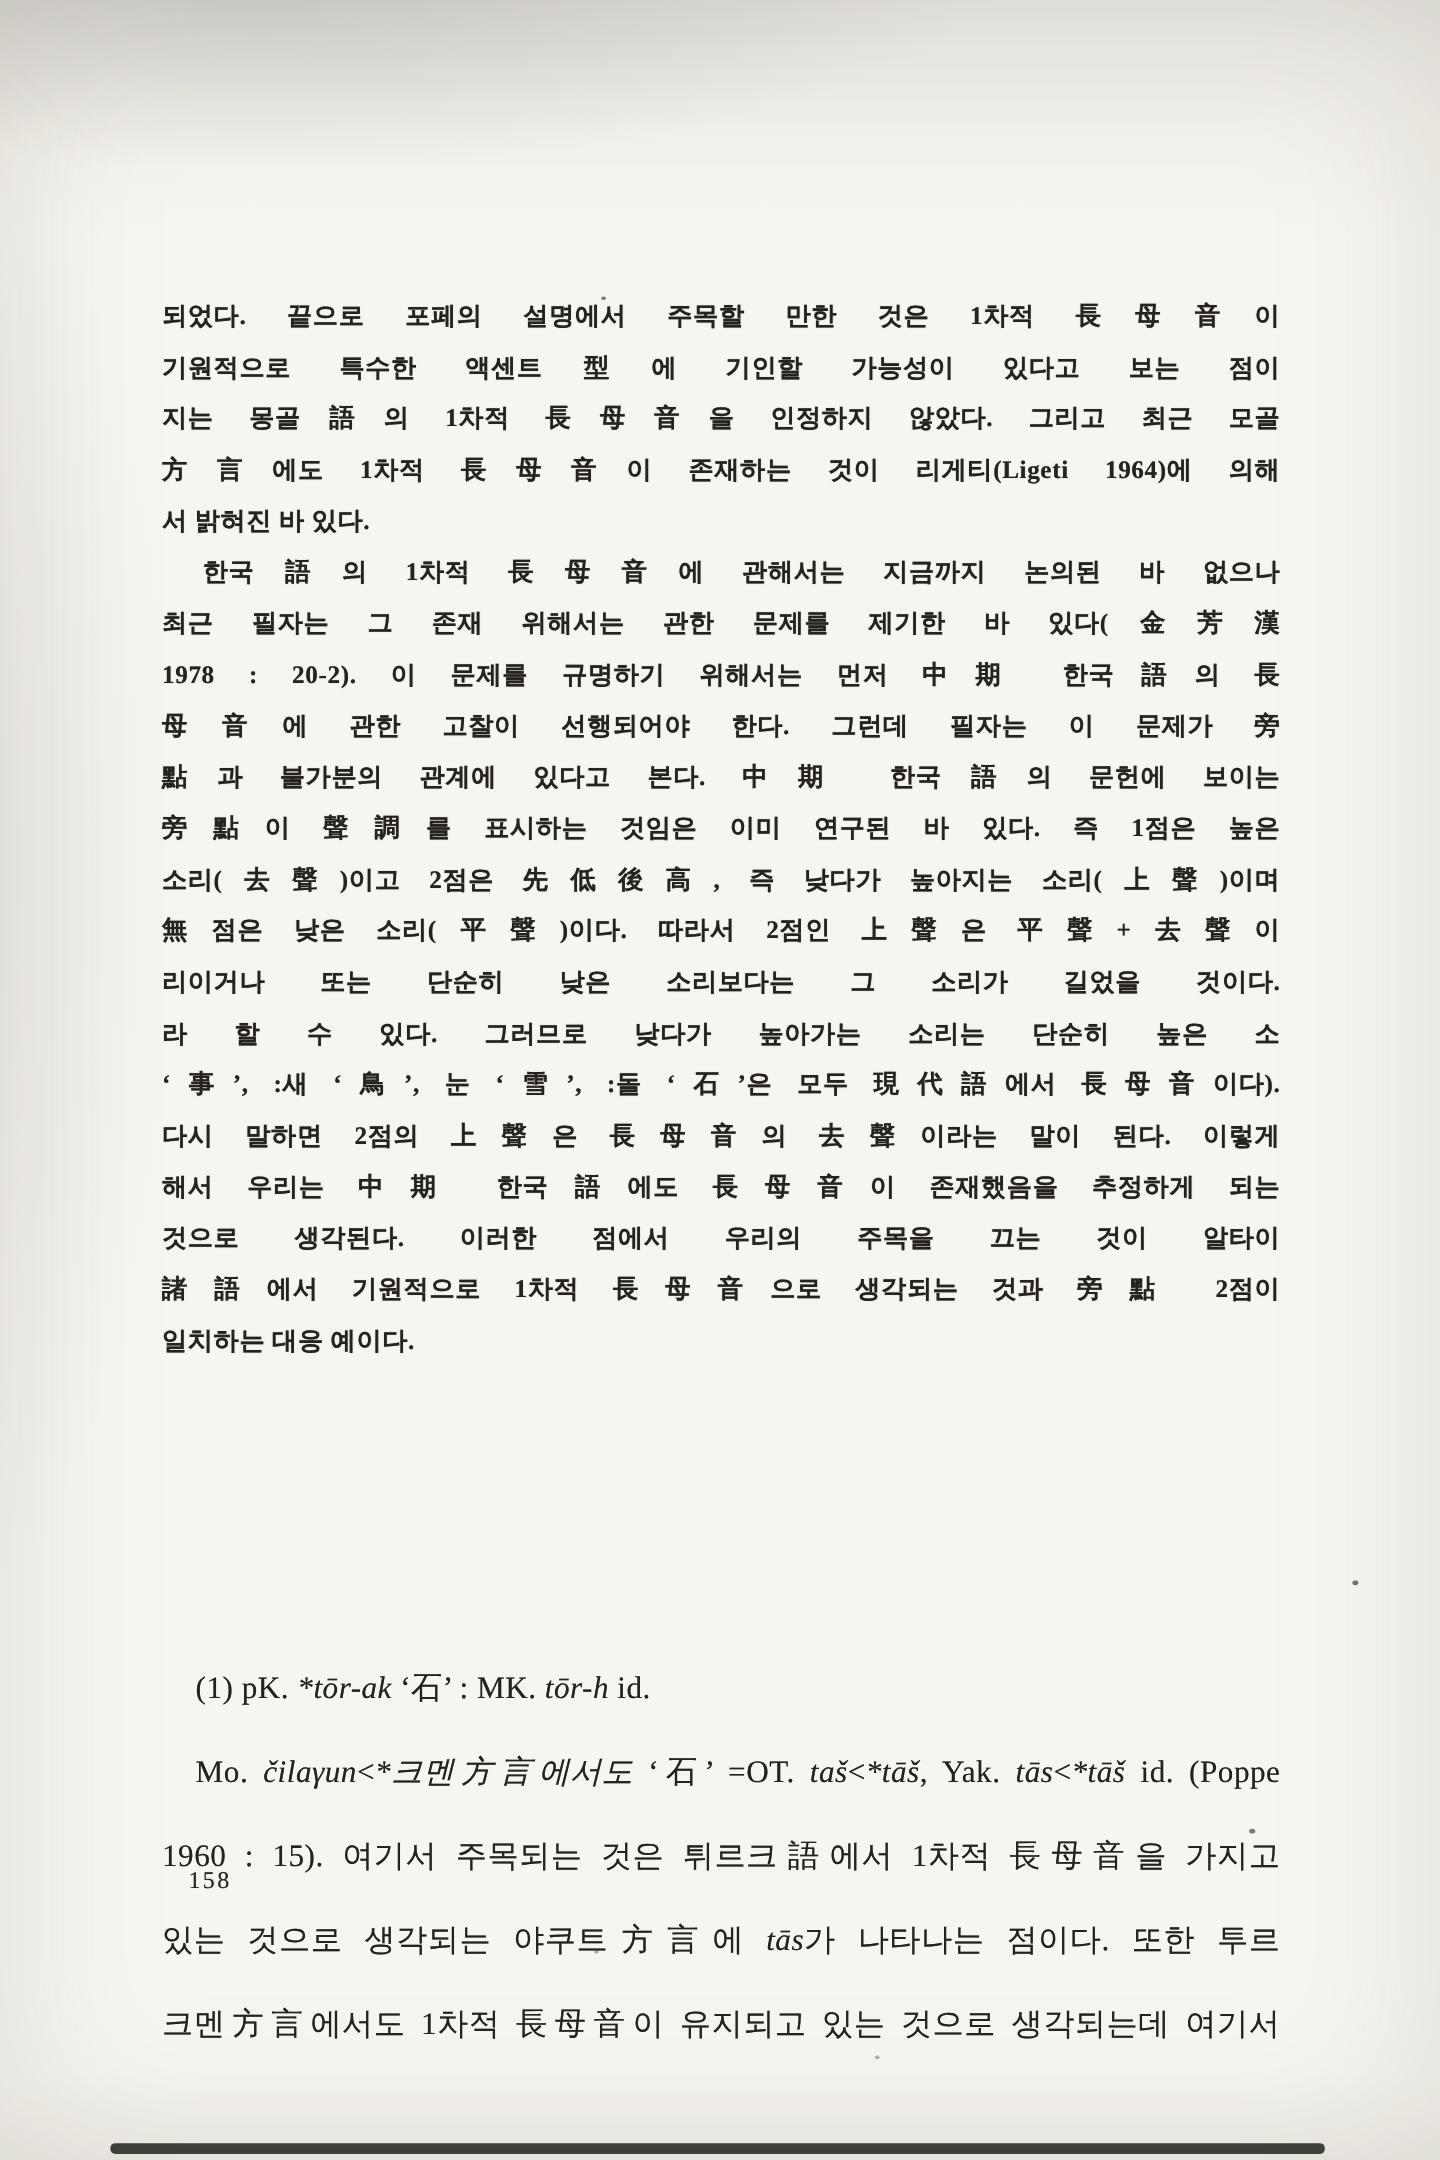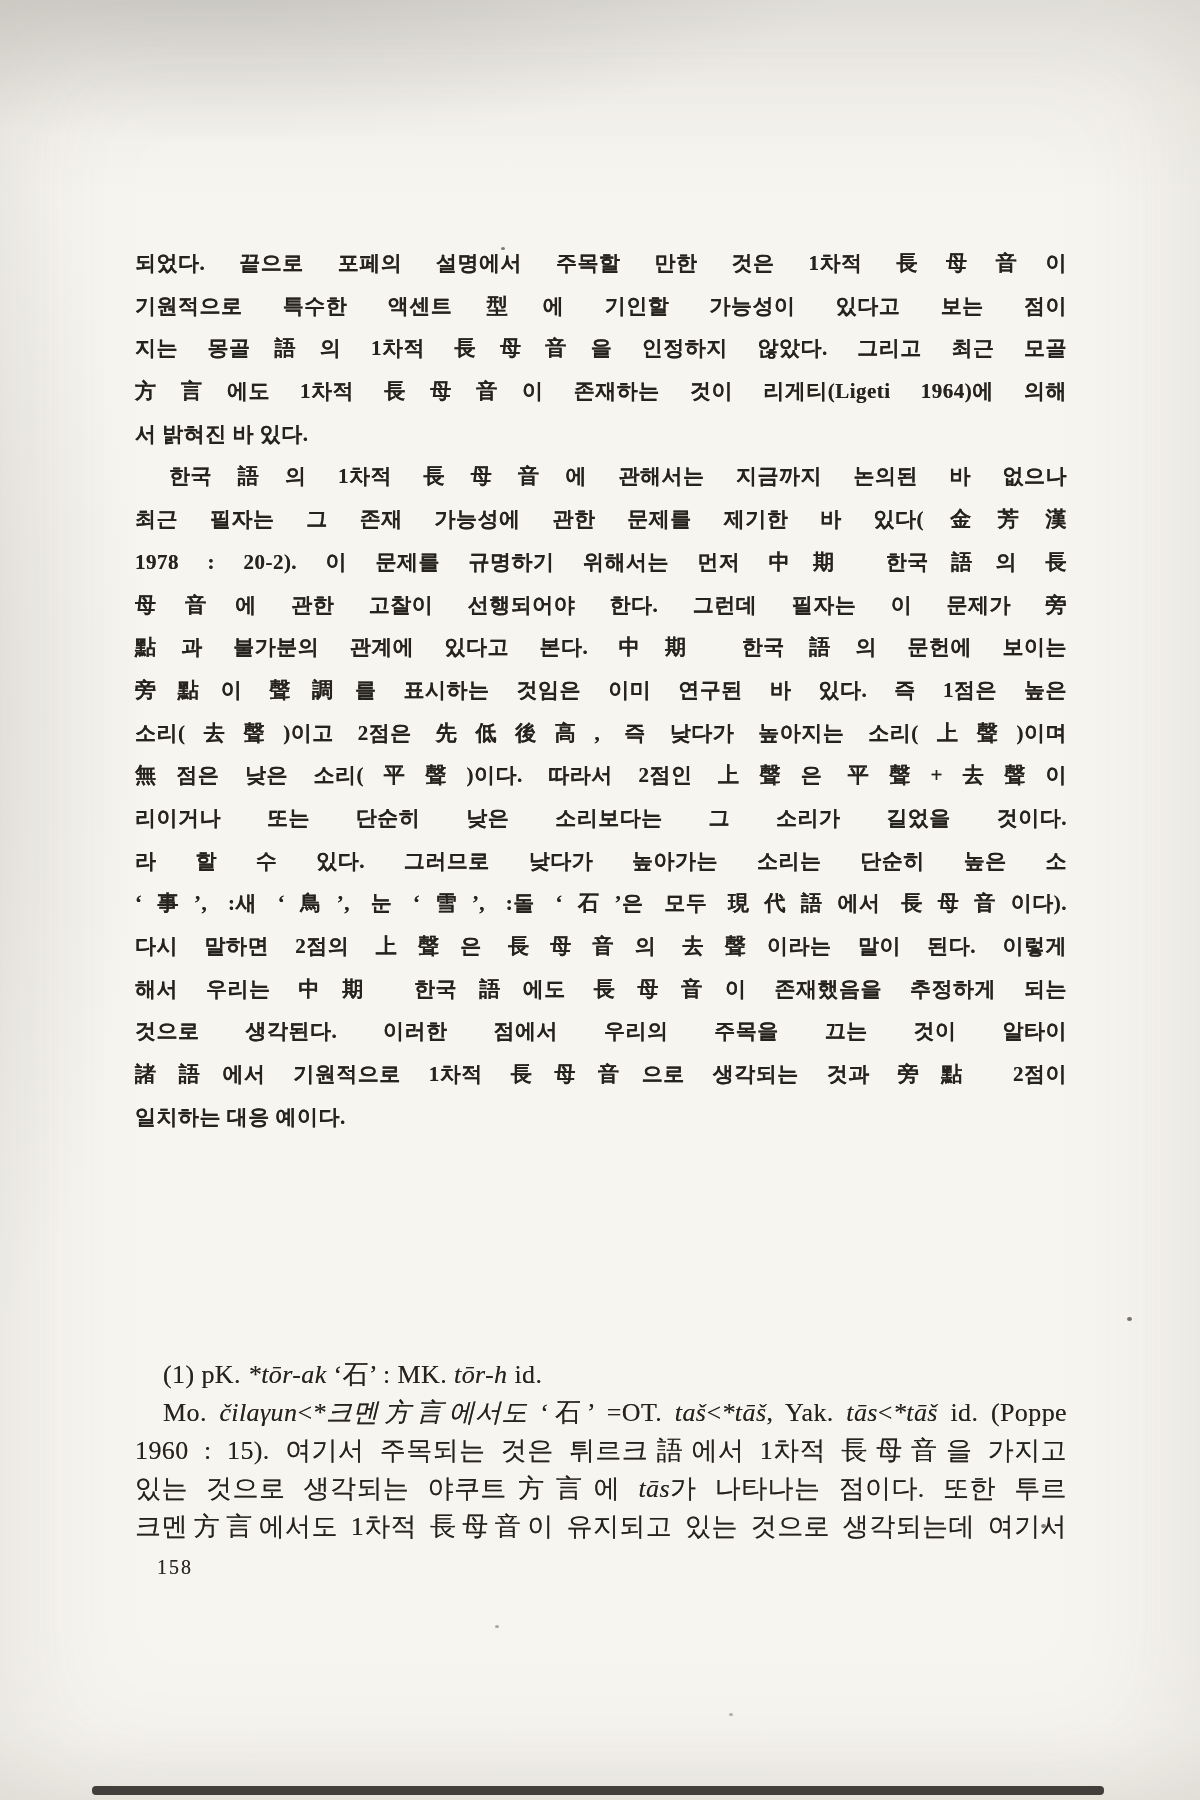--- a/index.html
+++ b/index.html
@@ -43,20 +43,21 @@
   }
   .ex-line {
     font-size: 26px;
     line-height: 38px;
     height: 38px;
     letter-spacing: 0.4px;
     text-align: justify;
     text-align-last: justify;
     white-space: nowrap;
     text-shadow: 0 0 0.5px rgba(42,38,30,0.6);
+    margin-top: 32px;
   }
   .ex-line.end { text-align: left; text-align-last: left; }
   .ex-ind { padding-left: 28px; }
   .it { font-style: italic; }
   .page-number {
     position: absolute;
     left: 157px; top: 1556px;
     font-size: 20px;
     letter-spacing: 2px;
     color: #2a2722;
@@ -84,21 +85,21 @@
 <div class="page">
 
   <div class="text-block">
     <div class="line">되었다. 끝으로 포페의 설명에서 주목할 만한 것은 1차적 長母音이</div>
     <div class="line">기원적으로 특수한 액센트型에 기인할 가능성이 있다고 보는 점이</div>
     <div class="line">지는 몽골語의 1차적 長母音을 인정하지 않았다. 그리고 최근 모골</div>
     <div class="line">方言에도 1차적 長母音이 존재하는 것이 리게티(Ligeti 1964)에 의해</div>
     <div class="line end">서 밝혀진 바 있다.</div>
 
     <div class="line ind1">한국語의 1차적 長母音에 관해서는 지금까지 논의된 바 없으나</div>
-    <div class="line">최근 필자는 그 존재 가능성에 관한 문제를 제기한 바 있다(金芳漢</div>
+    <div class="line">최근 필자는 그 존재 위해서는 관한 문제를 제기한 바 있다(金芳漢</div>
     <div class="line">1978 : 20-2). 이 문제를 규명하기 위해서는 먼저 中期 한국語의 長</div>
     <div class="line">母音에 관한 고찰이 선행되어야 한다. 그런데 필자는 이 문제가 旁</div>
     <div class="line">點과 불가분의 관계에 있다고 본다. 中期 한국語의 문헌에 보이는</div>
     <div class="line">旁點이 聲調를 표시하는 것임은 이미 연구된 바 있다. 즉 1점은 높은</div>
     <div class="line">소리(去聲)이고 2점은 先低後高, 즉 낮다가 높아지는 소리(上聲)이며</div>
     <div class="line">無점은 낮은 소리(平聲)이다. 따라서 2점인 上聲은 平聲+去聲이</div>
     <div class="line">리이거나 또는 단순히 낮은 소리보다는 그 소리가 길었을 것이다.</div>
     <div class="line">라 할 수 있다. 그러므로 낮다가 높아가는 소리는 단순히 높은 소</div>
     <div class="line">‘事’, :새 ‘鳥’, 눈 ‘雪’, :돌 ‘石’은 모두 現代語에서 長母音이다).</div>
     <div class="line">다시 말하면 2점의 上聲은 長母音의 去聲이라는 말이 된다. 이렇게</div>

